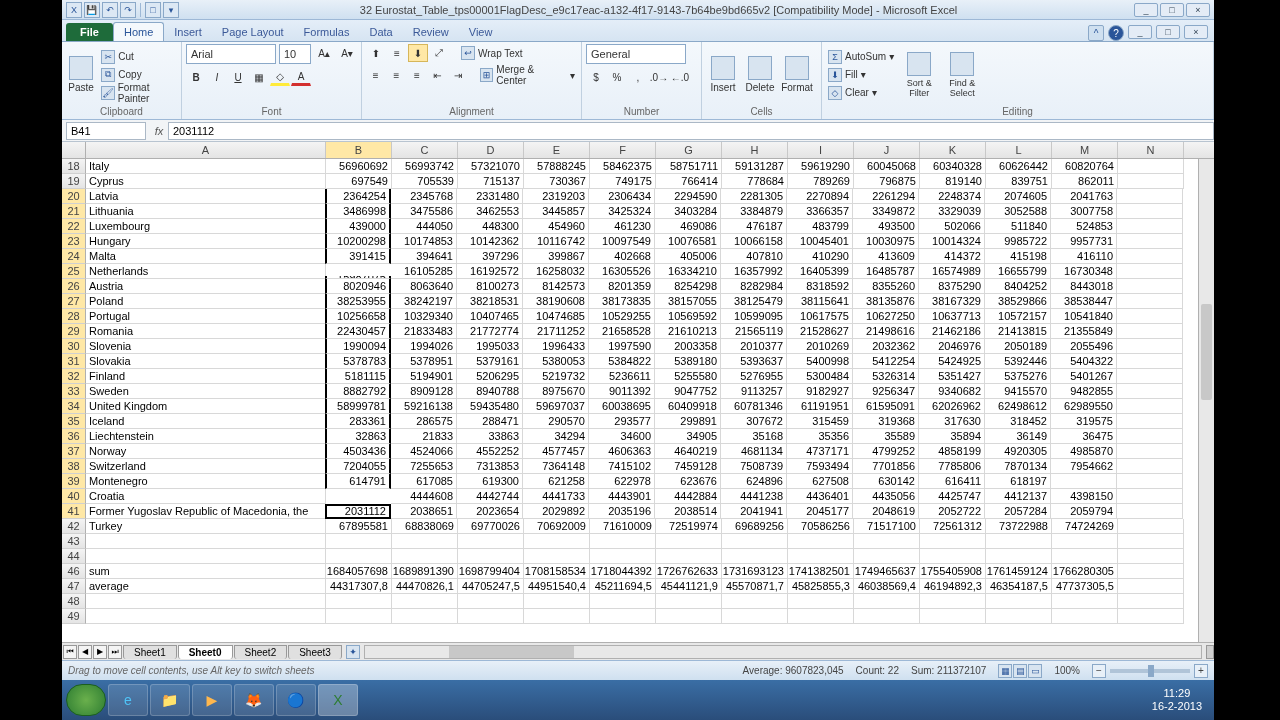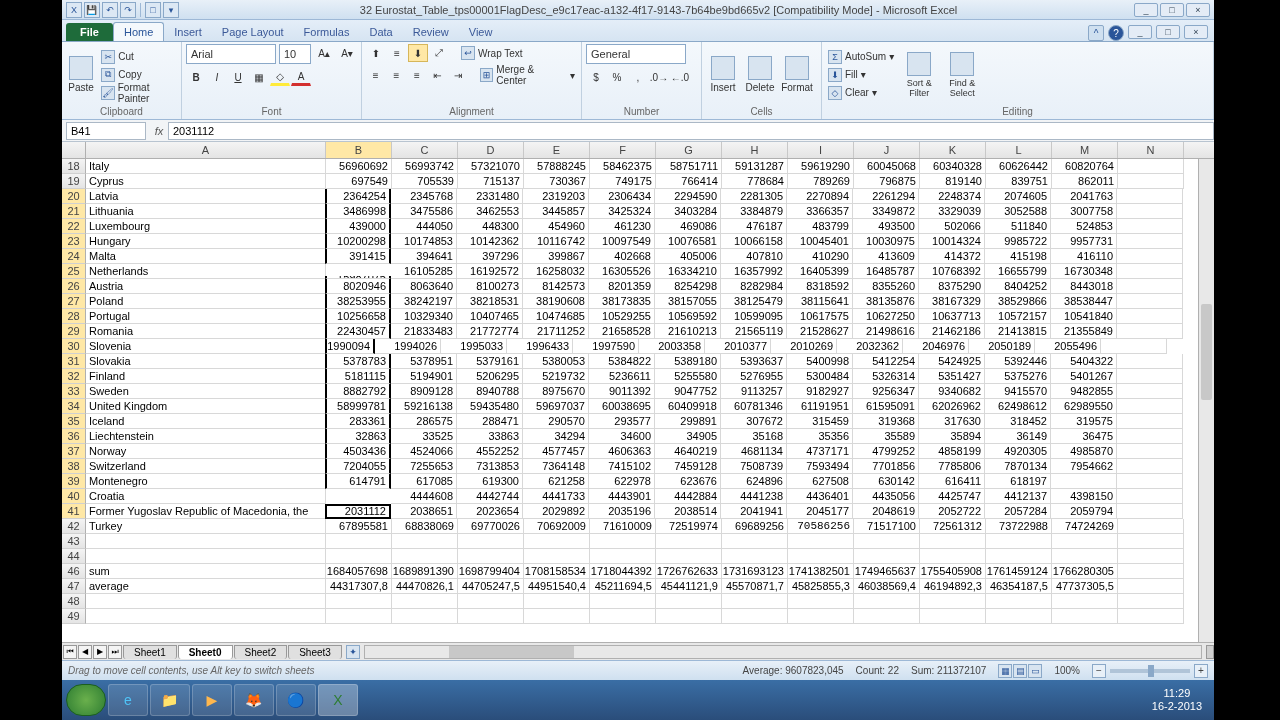--- a/index.html
+++ b/index.html
@@ -428,21 +428,21 @@
             <div class="cell" style="width: 240px;">Netherlands</div>
             <div class="cell num selcol" style="width: 66px; margin-top: 12px;">15987075</div>
             <div class="cell num" style="width: 66px;">16105285</div>
             <div class="cell num" style="width: 66px;">16192572</div>
             <div class="cell num" style="width: 66px;">16258032</div>
             <div class="cell num" style="width: 66px;">16305526</div>
             <div class="cell num" style="width: 66px;">16334210</div>
             <div class="cell num" style="width: 66px;">16357992</div>
             <div class="cell num" style="width: 66px;">16405399</div>
             <div class="cell num" style="width: 66px;">16485787</div>
-            <div class="cell num" style="width: 66px;">10768392</div>
+            <div class="cell num" style="width: 66px;">16574989</div>
             <div class="cell num" style="width: 66px;">16655799</div>
             <div class="cell num" style="width: 66px;">16730348</div>
             <div class="cell" style="width: 66px;"></div>
           </div>
           <div class="row">
             <div class="rh sel">26</div>
             <div class="cell" style="width: 240px;">Austria</div>
             <div class="cell num selcol" style="width: 66px;">8020946</div>
             <div class="cell num" style="width: 66px;">8063640</div>
             <div class="cell num" style="width: 66px;">8100273</div>
@@ -504,21 +504,21 @@
             <div class="cell num" style="width: 66px;">21528627</div>
             <div class="cell num" style="width: 66px;">21498616</div>
             <div class="cell num" style="width: 66px;">21462186</div>
             <div class="cell num" style="width: 66px;">21413815</div>
             <div class="cell num" style="width: 66px;">21355849</div>
             <div class="cell" style="width: 66px;"></div>
           </div>
           <div class="row">
             <div class="rh sel">30</div>
             <div class="cell" style="width: 240px;">Slovenia</div>
-            <div class="cell num selcol" style="width: 50px;">1990094</div>
+            <div class="cell num selcol" style="width: 66px;">1990094</div>
             <div class="cell num" style="width: 66px;">1994026</div>
             <div class="cell num" style="width: 66px;">1995033</div>
             <div class="cell num" style="width: 66px;">1996433</div>
             <div class="cell num" style="width: 66px;">1997590</div>
             <div class="cell num" style="width: 66px;">2003358</div>
             <div class="cell num" style="width: 66px;">2010377</div>
             <div class="cell num" style="width: 66px;">2010269</div>
             <div class="cell num" style="width: 66px;">2032362</div>
             <div class="cell num" style="width: 66px;">2046976</div>
             <div class="cell num" style="width: 66px;">2050189</div>
@@ -607,21 +607,21 @@
             <div class="cell num" style="width: 66px;">319368</div>
             <div class="cell num" style="width: 66px;">317630</div>
             <div class="cell num" style="width: 66px;">318452</div>
             <div class="cell num" style="width: 66px;">319575</div>
             <div class="cell" style="width: 66px;"></div>
           </div>
           <div class="row">
             <div class="rh sel">36</div>
             <div class="cell" style="width: 240px;">Liechtenstein</div>
             <div class="cell num selcol" style="width: 66px;">32863</div>
-            <div class="cell num" style="width: 66px;">33525</div>
+            <div class="cell num" style="width: 66px;">21833</div>
             <div class="cell num" style="width: 66px;">33863</div>
             <div class="cell num" style="width: 66px;">34294</div>
             <div class="cell num" style="width: 66px;">34600</div>
             <div class="cell num" style="width: 66px;">34905</div>
             <div class="cell num" style="width: 66px;">35168</div>
             <div class="cell num" style="width: 66px;">35356</div>
             <div class="cell num" style="width: 66px;">35589</div>
             <div class="cell num" style="width: 66px;">35894</div>
             <div class="cell num" style="width: 66px;">36149</div>
             <div class="cell num" style="width: 66px;">36475</div>
@@ -715,21 +715,21 @@
           <div class="row">
             <div class="rh">42</div>
             <div class="cell" style="width: 240px;">Turkey</div>
             <div class="cell num" style="width: 66px;">67895581</div>
             <div class="cell num" style="width: 66px;">68838069</div>
             <div class="cell num" style="width: 66px;">69770026</div>
             <div class="cell num" style="width: 66px;">70692009</div>
             <div class="cell num" style="width: 66px;">71610009</div>
             <div class="cell num" style="width: 66px;">72519974</div>
             <div class="cell num" style="width: 66px;">69689256</div>
-            <div class="cell num" style="width: 66px; font-family: Liberation Mono, monospace;">70586256</div>
+            <div class="cell num" style="width: 66px;">70586256</div>
             <div class="cell num" style="width: 66px;">71517100</div>
             <div class="cell num" style="width: 66px;">72561312</div>
             <div class="cell num" style="width: 66px;">73722988</div>
             <div class="cell num" style="width: 66px;">74724269</div>
             <div class="cell" style="width: 66px;"></div>
           </div>
           <div class="row">
             <div class="rh">43</div>
             <div class="cell" style="width: 240px;"></div>
             <div class="cell num" style="width: 66px;"></div>

